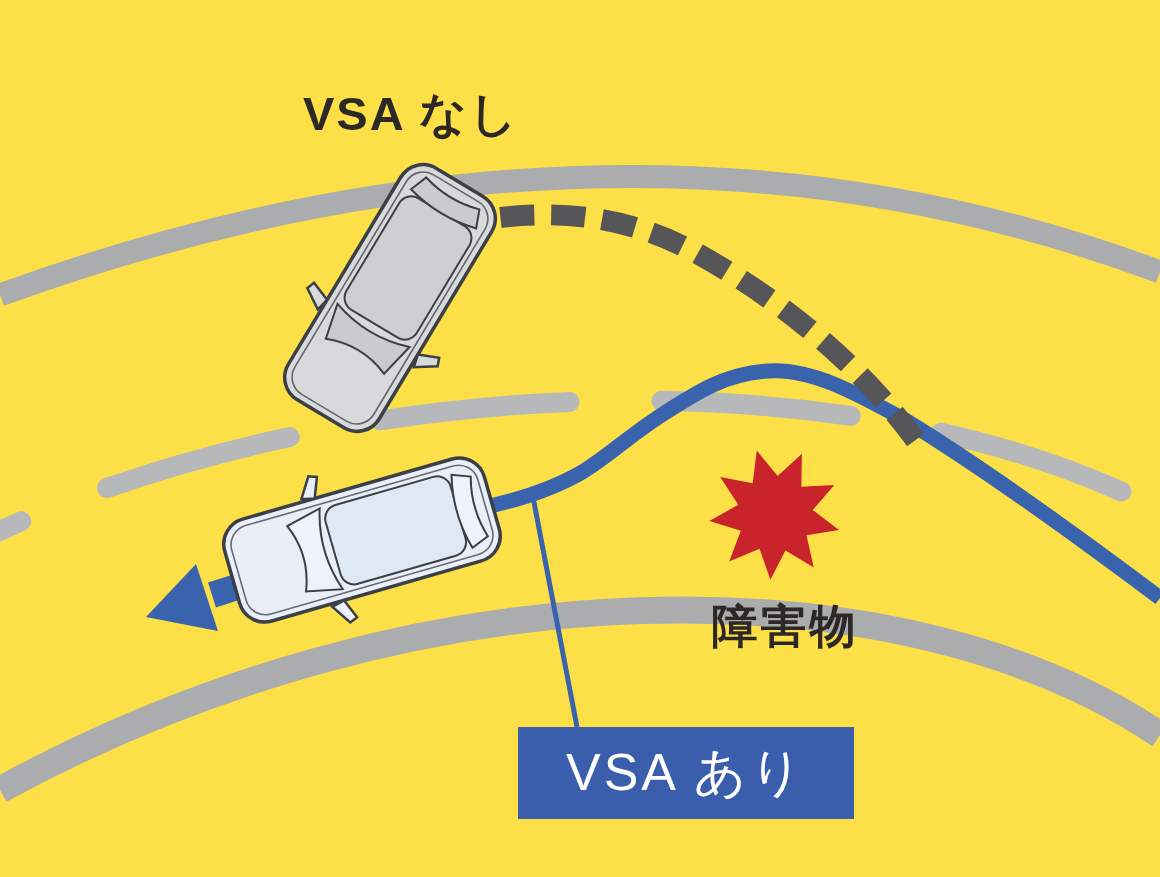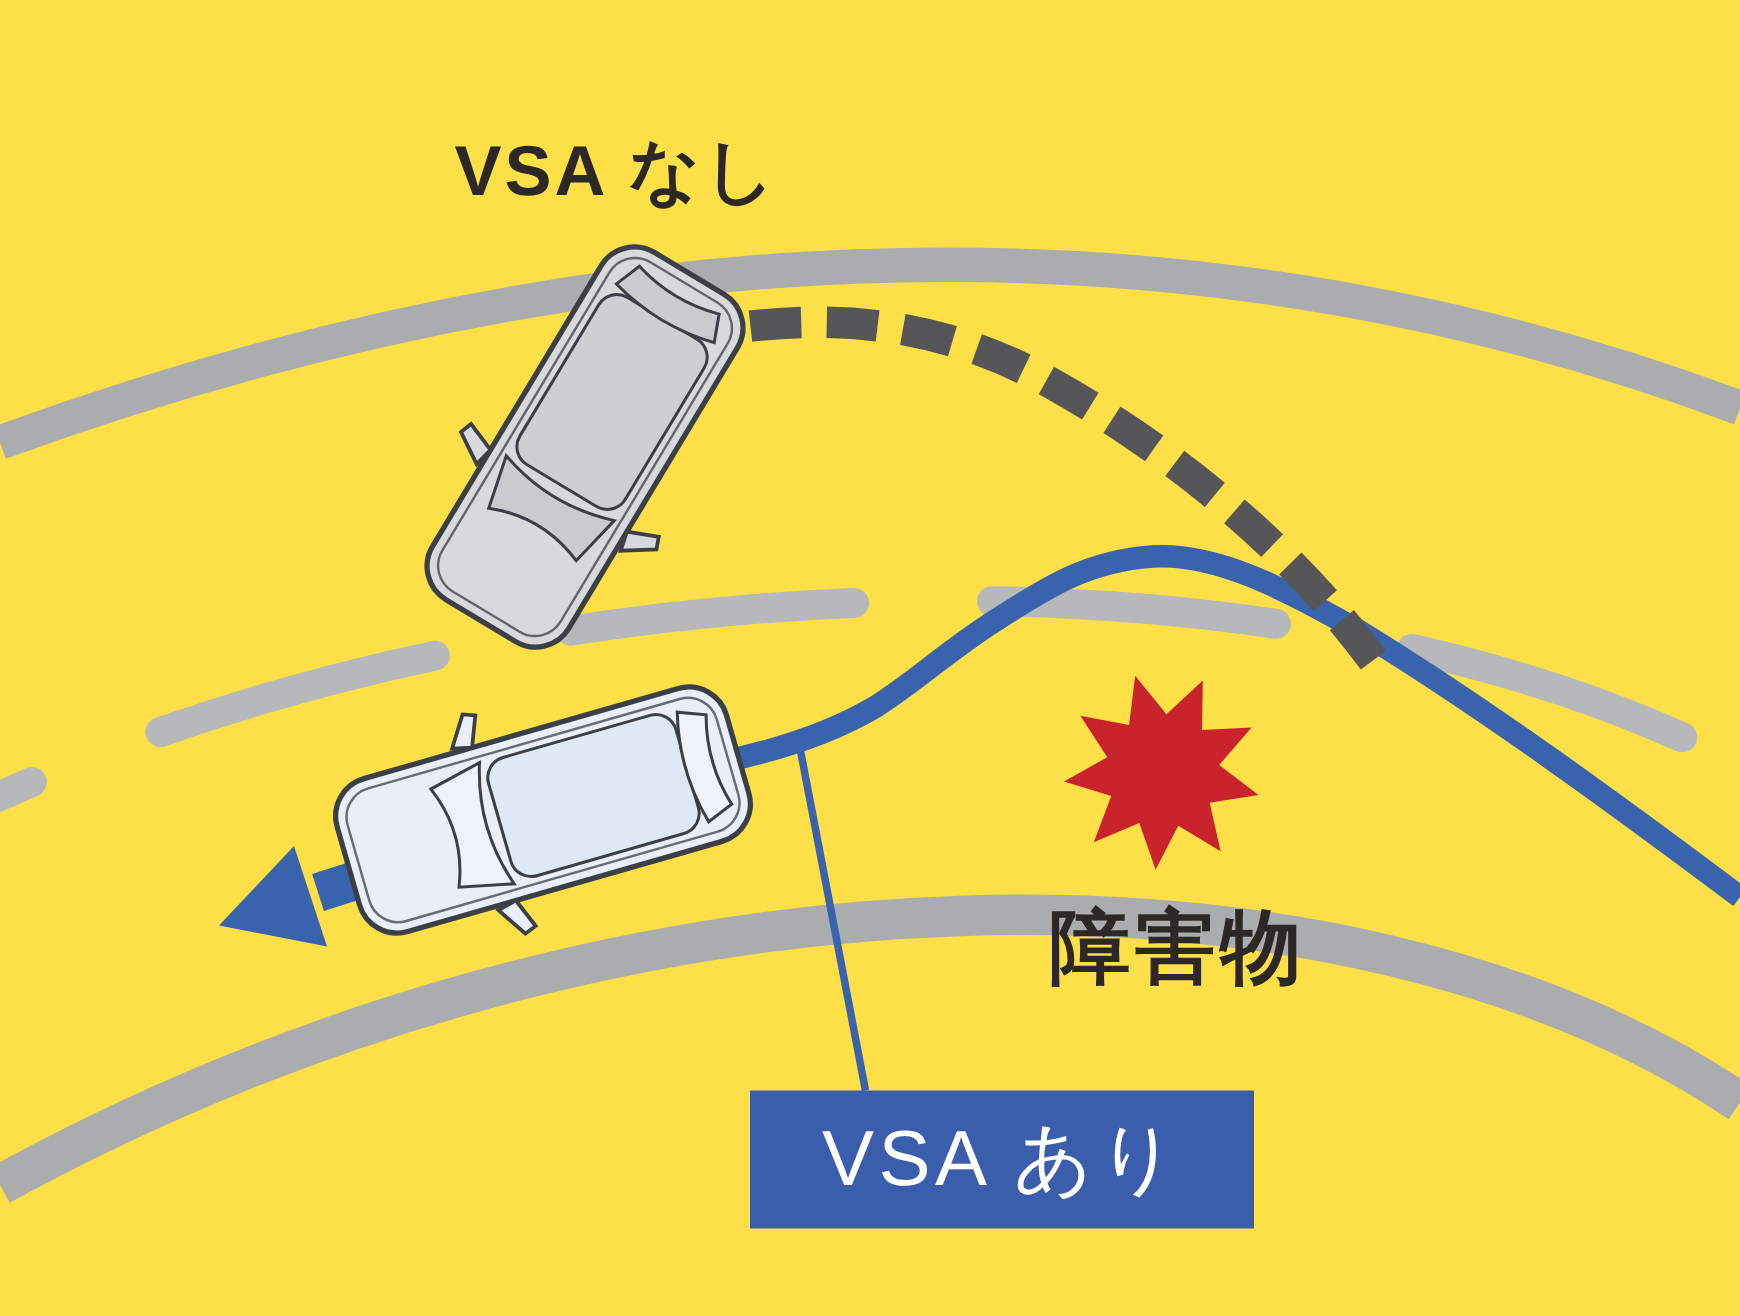--- a/index.html
+++ b/index.html
@@ -48,23 +48,23 @@
 
   
   .lbl{
     position:absolute;
     color:#2b2826;
     font-weight:600;
     white-space:nowrap;
   }
   .lbl-no-vsa{left:303px;top:83px;font-size:47px;letter-spacing:2px;}
   .lbl-obstacle{left:785px;top:596px;transform:translateX(-50%);
-    font-size:54px;font-weight:700;letter-spacing:3px;}
+    font-size:46px;font-weight:700;letter-spacing:3px;}
   .vsa-box{
-    position:absolute;left:500px;top:727px;width:336px;height:92px;
+    position:absolute;left:518px;top:727px;width:336px;height:92px;
     background:#3a5dac;color:#ffffff;
     display:flex;align-items:center;justify-content:center;
     font-size:52px;font-weight:500;letter-spacing:3px;
   }
 </style>
 </head>
 <body>
 
 <div class="stage">
 

